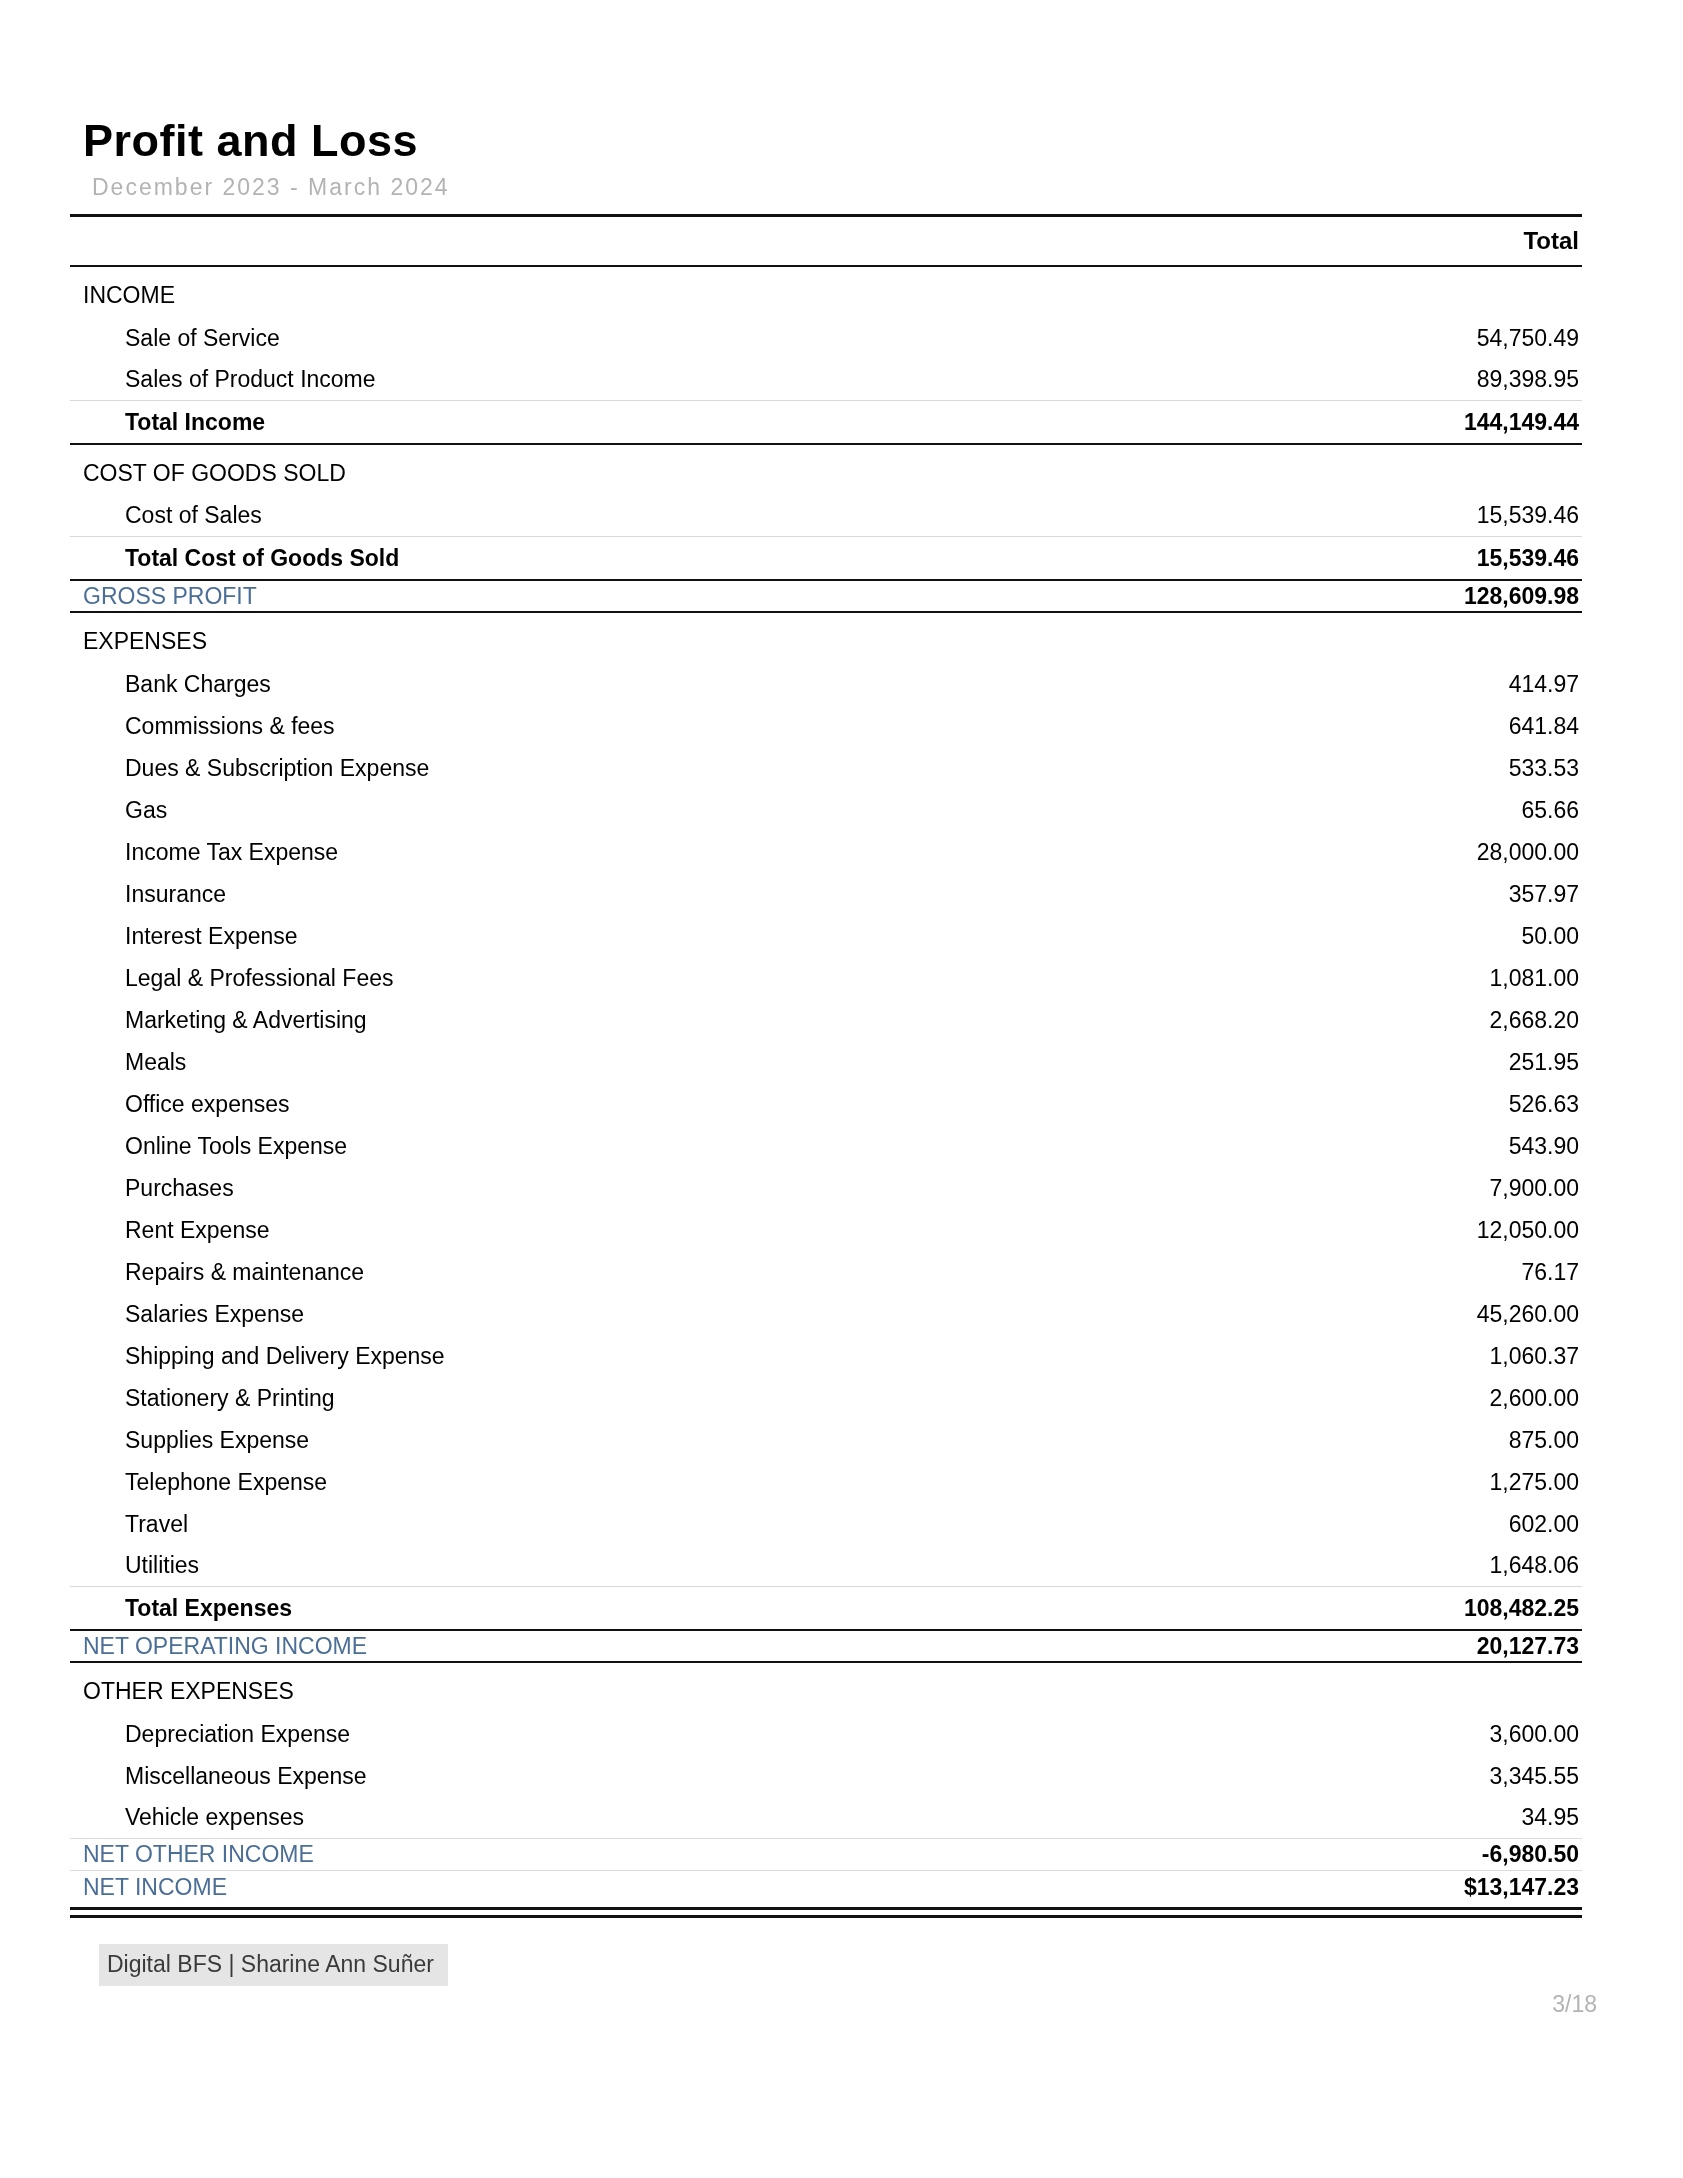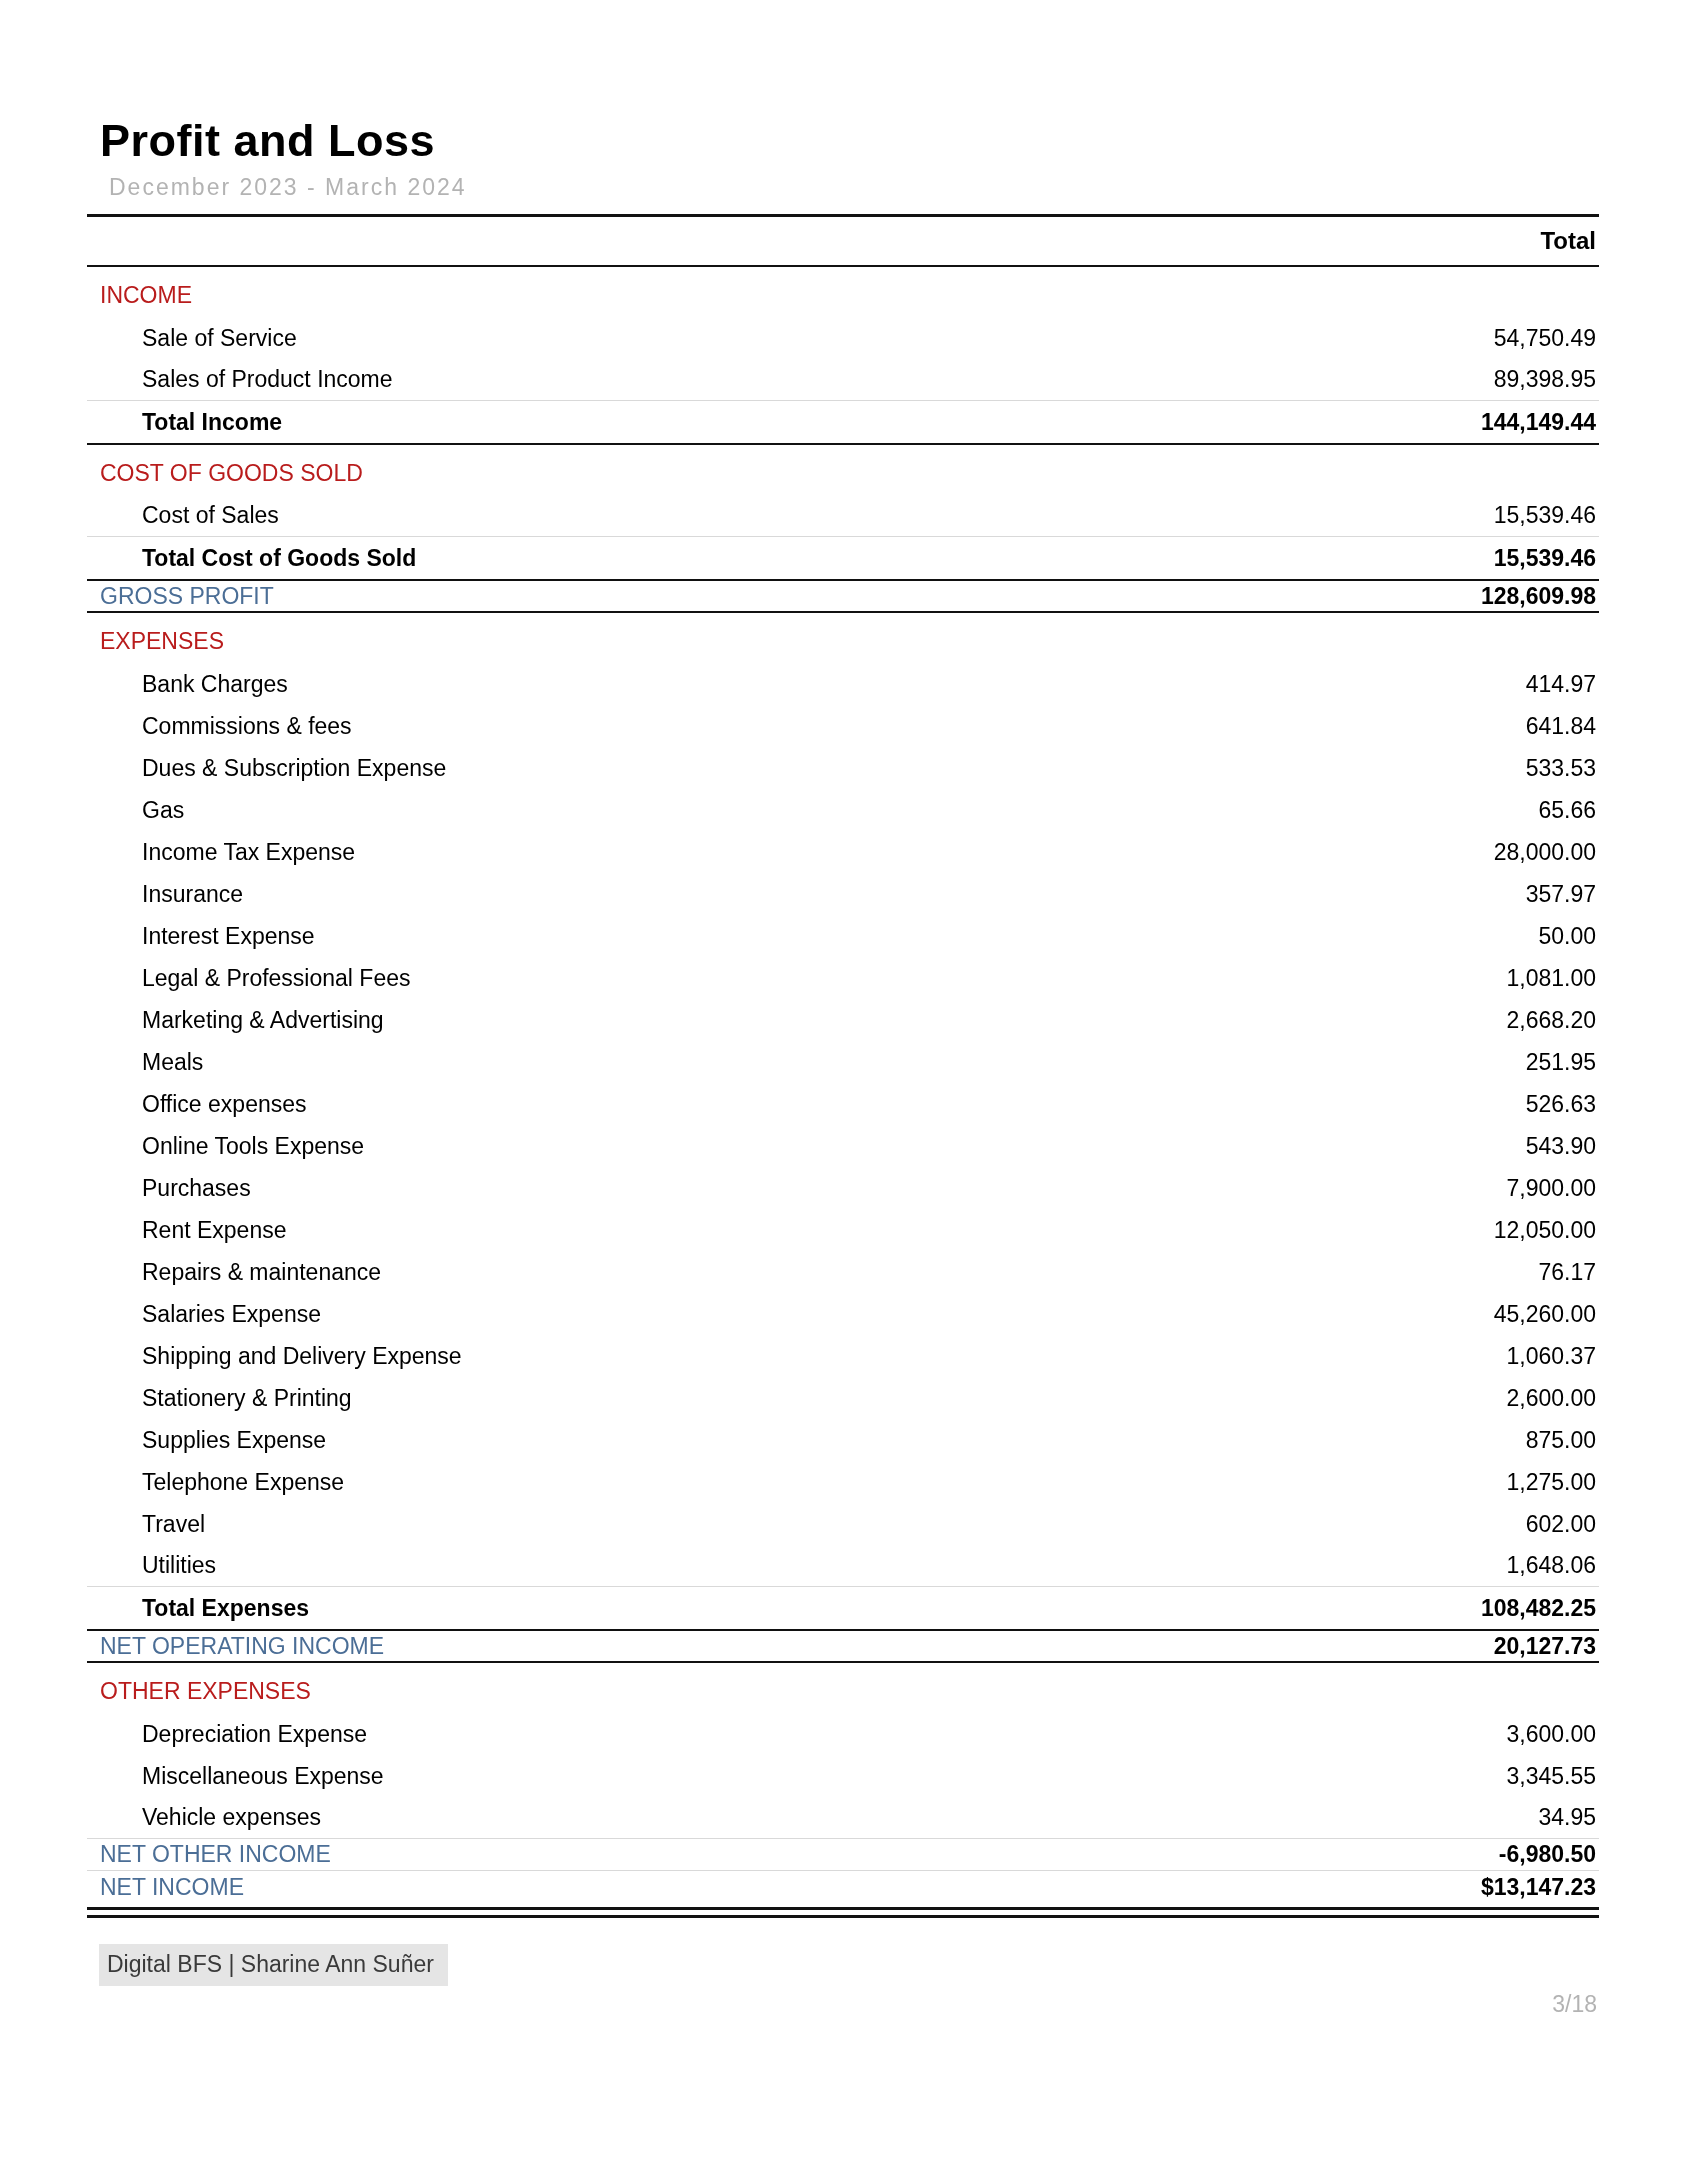--- a/index.html
+++ b/index.html
@@ -11,21 +11,21 @@
   }
   .page {
     position: relative;
     width: 1683px;
     height: 2178px;
     background: #ffffff;
     overflow: hidden;
   }
   .report {
     position: absolute;
-    left: 87px;
+    left: 70px;
     top: 0;
     width: 1512px;
   }
   .doc-header {
     padding-top: 117px;
     border-bottom: 3px solid #111111;
   }
   .doc-title {
     margin: 0 0 0 13px;
     font-size: 45px;
@@ -53,21 +53,21 @@
     display: flex;
     justify-content: space-between;
     align-items: center;
     height: 42px;
     font-size: 23px;
     box-sizing: border-box;
   }
   .row .lbl { padding-left: 55px; white-space: nowrap; }
   .row .val { padding-right: 3px; white-space: nowrap; }
   .row.section { height: 50px; padding-top: 7px; }
-  .row.section .lbl { padding-left: 13px; color: #b91c1c; }
+  .row.section .lbl { padding-left: 13px; color: #000000; }
   .row.total { height: 44px; font-weight: bold; text-align: center; }
   .row.summary { height: 32px; }
   .row.summary .lbl { padding-left: 13px; color: #4b6e96; }
   .row.summary .val { font-weight: bold; }
   .div-light { border-bottom: 1px solid #d9d9d9; }
   .div-dark  { border-bottom: 2px solid #111111; }
   .rule-double {
     height: 5px;
     border-top: 3px solid #111111;
     border-bottom: 3px solid #111111;

